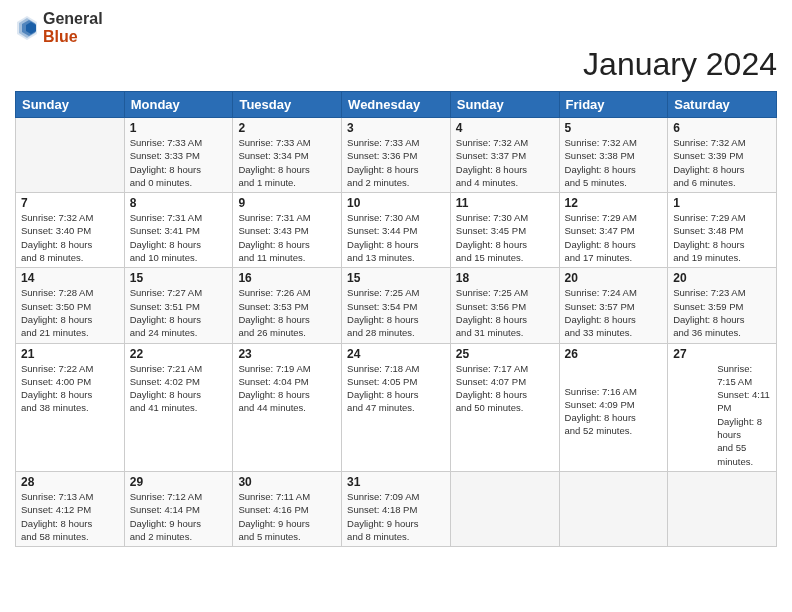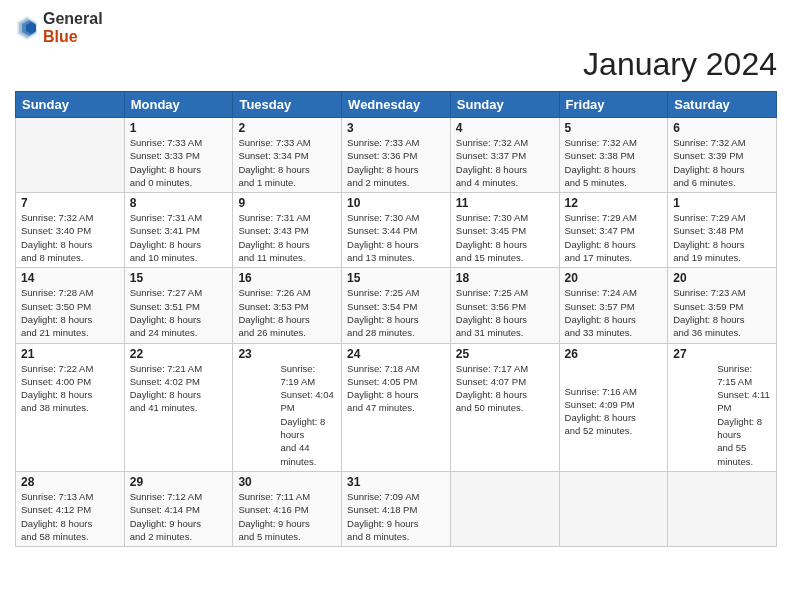--- a/index.html
+++ b/index.html
@@ -295,21 +295,21 @@
           </td>
           <td>
             <span class="day-number">22</span>
             <div class="day-info" style="white-space: pre-line;">Sunrise: 7:21 AM
 Sunset: 4:02 PM
 Daylight: 8 hours
 and 41 minutes.</div>
           </td>
           <td>
             <span class="day-number">23</span>
-            <div class="day-info" style="white-space: pre-line; margin-left: 42px;">Sunrise: 7:19 AM
+            <div class="day-info" style="white-space: pre-line;">Sunrise: 7:19 AM
 Sunset: 4:04 PM
 Daylight: 8 hours
 and 44 minutes.</div>
           </td>
           <td>
             <span class="day-number">24</span>
             <div class="day-info" style="white-space: pre-line;">Sunrise: 7:18 AM
 Sunset: 4:05 PM
 Daylight: 8 hours
 and 47 minutes.</div>

